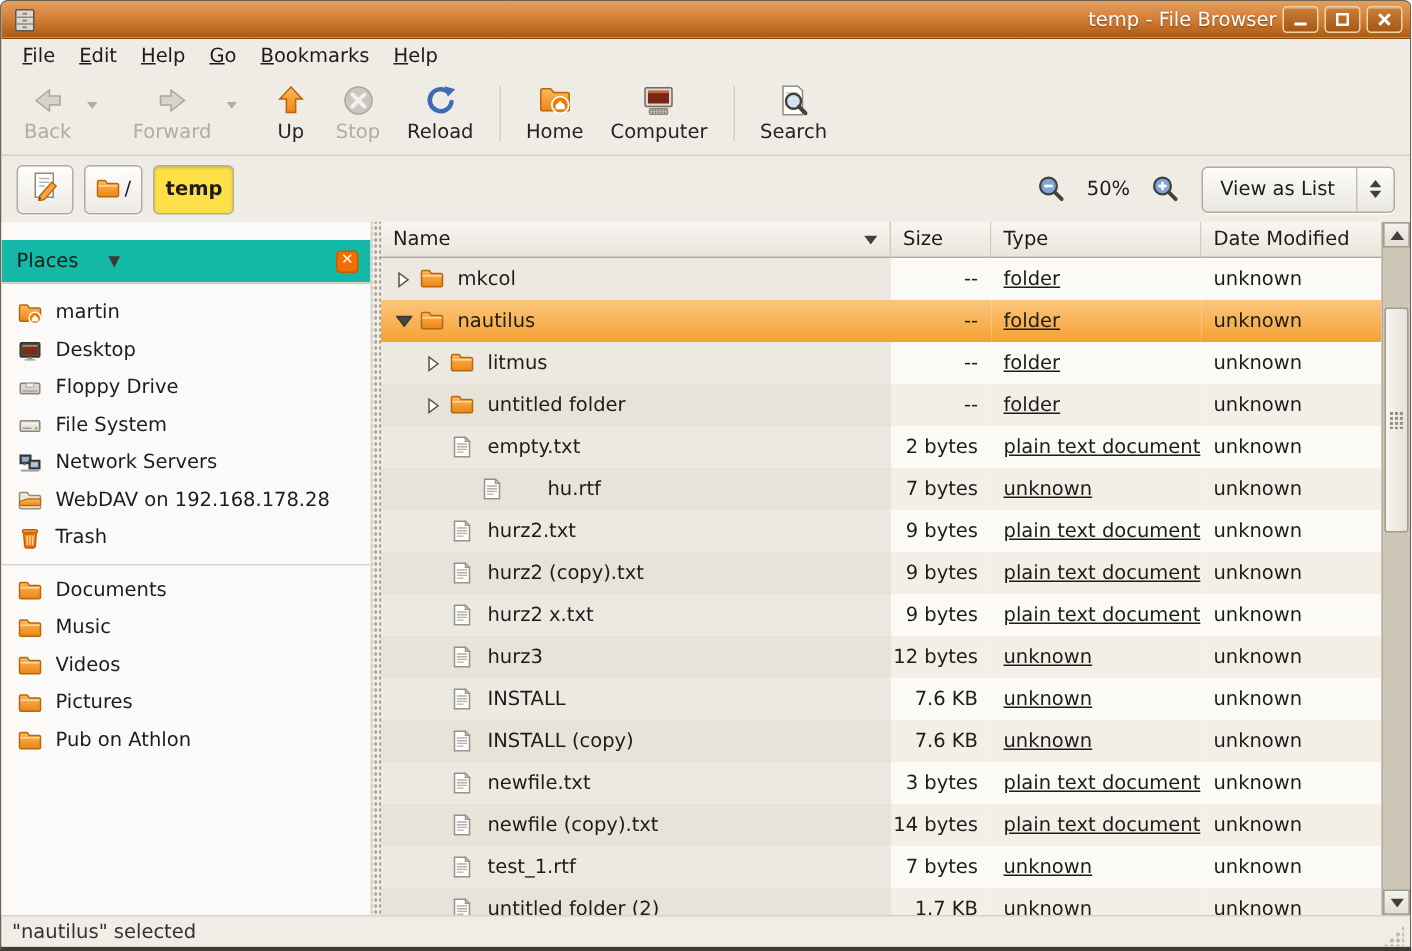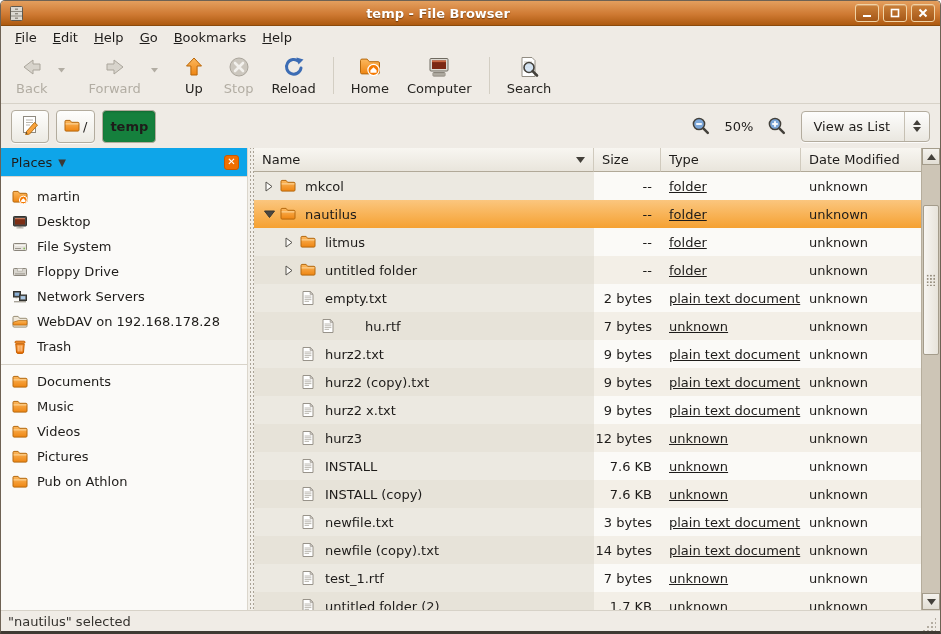--- a/index.html
+++ b/index.html
@@ -8,21 +8,21 @@
 
   .window { width: 941px; height: 634px; display: flex; flex-direction: column;
             border: 1px solid #6e6254; border-bottom: 3px solid #3f3a33; background: #efebe5;
             border-radius: 5px 5px 0 0; }
 
   
   .titlebar { height: 25px; flex: 0 0 25px; display: flex; align-items: center; padding: 0 5px;
               background: linear-gradient(#e49f5e, #cf7a33 55%, #ad5a10);
               border-bottom: 1px solid #8a4a0c; border-radius: 4px 4px 0 0; }
   .titlebar .app-icon { width: 17px; height: 17px; margin-left: 2px; }
-  .title-text { flex: 1; text-align: center; color: #fff; font-weight: bold; font-size: 13px;
+  .title-text { flex: 1; text-align: right; color: #fff; font-weight: normal; font-size: 13px;
                 text-shadow: 0 1px 1px rgba(70,35,0,.65); }
   .win-btn { width: 24px; height: 18px; margin-left: 4px; border: 1px solid #f0d3a5; border-radius: 3px;
              background: linear-gradient(#ca8039, #a55717); color: #fff; display: flex;
              align-items: center; justify-content: center; box-shadow: inset 0 1px 0 rgba(255,255,255,.25); }
   .win-btn svg { display: block; }
 
   
   .menubar { height: 22px; flex: 0 0 22px; display: flex; align-items: center; padding-left: 6px; background: #efebe5; }
   .menu-item { display: inline-block; padding: 2px 8px; }
   .menu-item::first-letter { text-decoration: underline; }
@@ -37,36 +37,36 @@
   .tool-sep { width: 1px; background: #d3cec3; margin: 6px 8px; }
   .icon24 { width: 24px; height: 24px; }
   .icon24 svg { display: block; }
 
   
   .locationbar { height: 44px; flex: 0 0 44px; background: #efebe5; display: flex; align-items: center;
                  padding: 0 10px; gap: 7px; }
   .loc-btn { height: 33px; min-width: 38px; border: 1px solid #b3ac9e; border-radius: 4px;
              background: linear-gradient(#fefefd, #eceae3); display: flex; align-items: center;
              justify-content: center; gap: 3px; padding: 0 7px; box-shadow: 0 1px 0 rgba(255,255,255,.8); }
-  .loc-btn.active { background: #15803d; box-shadow: inset 0 1px 2px rgba(0,0,0,.18); font-weight: bold; }
+  .loc-btn.active { background: #fde047; box-shadow: inset 0 1px 2px rgba(0,0,0,.18); font-weight: bold; }
   .right-group { margin-left: auto; display: flex; align-items: center; gap: 13px; }
   .zoom-btn { width: 22px; height: 22px; display: flex; align-items: center; justify-content: center; }
   .combo { height: 31px; border: 1px solid #b3ac9e; border-radius: 4px;
            background: linear-gradient(#fdfdfc, #eae7e0); display: flex; align-items: center;
            box-shadow: 0 1px 0 rgba(255,255,255,.8); }
   .combo-label { padding: 0 14px 0 11px; }
   .combo-arrows { border-left: 1px solid #c6c0b3; align-self: stretch; display: flex; flex-direction: column;
                   align-items: center; justify-content: center; padding: 0 8px; gap: 2px; }
 
   
   .main { flex: 1; display: flex; overflow: hidden; background: #fff; }
 
   .sidebar { width: 246px; flex: 0 0 246px; background: #fbfaf8; display: flex; flex-direction: column; }
-  .sidebar-header { height: 29px; flex: 0 0 29px; display: flex; align-items: center; gap: 6px;
-                    padding: 0 8px 0 10px; background: #0ea5e9; border-bottom: 1px solid #dbd6cc; }
+  .sidebar-header { height: 29px; flex: 0 0 29px; display: flex; align-items: center; gap: 20px;
+                    padding: 0 8px 0 10px; background: #14b8a6; border-bottom: 1px solid #dbd6cc; margin-top: 12px; }
   .places-caret { font-size: 10px; color: #3c3935; }
   .side-close { margin-left: auto; width: 15px; height: 15px; border-radius: 3px; background: #f06f00;
                 border: 1px solid #c95a00; color: #fff; font-size: 10px; font-weight: bold;
                 display: flex; align-items: center; justify-content: center; line-height: 1; }
   .sidebar-items { padding-top: 7px; }
   .side-item { height: 25px; display: flex; align-items: center; gap: 9px; padding-left: 11px; }
   .side-sep { height: 1px; background: #d8d3c9; margin: 5px 0 4px 0; }
   .icon16 { width: 16px; height: 16px; flex: 0 0 16px; }
   .icon16 svg { display: block; }
 
@@ -344,37 +344,37 @@
                 <rect x="3" y="4" width="10" height="1.2" fill="#c8795a"></rect>
                 <rect x="6.5" y="12" width="3" height="1.4" fill="#8a857b"></rect>
                 <rect x="4.5" y="13.4" width="7" height="1" fill="#a8a399"></rect>
               </svg>
             </span>
             <span>Desktop</span>
           </div>
           <div class="side-item">
             <span class="icon16">
               <svg viewBox="0 0 16 16" width="16" height="16">
+                <rect x="1.5" y="4.5" width="13" height="7" rx="0.8" fill="#d8d5ce" stroke="#8a857b"></rect>
+                <rect x="5.5" y="4.5" width="5" height="2.6" fill="#f2f0ec" stroke="#a8a399" stroke-width="0.6"></rect>
+                <rect x="3" y="9" width="10" height="1.6" fill="#b3afa6"></rect>
+              </svg>
+            </span>
+            <span>Floppy Drive</span>
+          </div>
+          <div class="side-item">
+            <span class="icon16">
+              <svg viewBox="0 0 16 16" width="16" height="16">
                 <rect x="1.5" y="4.5" width="13" height="7" rx="0.8" fill="#e6e3dd" stroke="#8a857b"></rect>
                 <rect x="3" y="9" width="6" height="1" fill="#9a958c"></rect>
                 <circle cx="12.2" cy="9.5" r="0.9" fill="#86b95c"></circle>
                 <rect x="3" y="6" width="10" height="1" fill="#f6f4f0"></rect>
               </svg>
             </span>
             <span>File System</span>
-          </div>
-          <div class="side-item">
-            <span class="icon16">
-              <svg viewBox="0 0 16 16" width="16" height="16">
-                <rect x="1.5" y="4.5" width="13" height="7" rx="0.8" fill="#d8d5ce" stroke="#8a857b"></rect>
-                <rect x="5.5" y="4.5" width="5" height="2.6" fill="#f2f0ec" stroke="#a8a399" stroke-width="0.6"></rect>
-                <rect x="3" y="9" width="10" height="1.6" fill="#b3afa6"></rect>
-              </svg>
-            </span>
-            <span>Floppy Drive</span>
           </div>
           <div class="side-item">
             <span class="icon16">
               <svg viewBox="0 0 16 16" width="16" height="16">
                 <rect x="1.5" y="2.5" width="7" height="5.5" fill="#4c4c4a" stroke="#33332f"></rect>
                 <rect x="2.7" y="3.6" width="4.6" height="3.2" fill="#8ab0d6"></rect>
                 <rect x="7.5" y="6" width="7" height="5.5" fill="#5a5a57" stroke="#33332f"></rect>
                 <rect x="8.7" y="7.1" width="4.6" height="3.2" fill="#a9c6e2"></rect>
                 <rect x="3.5" y="8" width="2" height="1.2" fill="#8a857b"></rect>
                 <rect x="2" y="12" width="12" height="1.4" fill="#a8a399"></rect>

